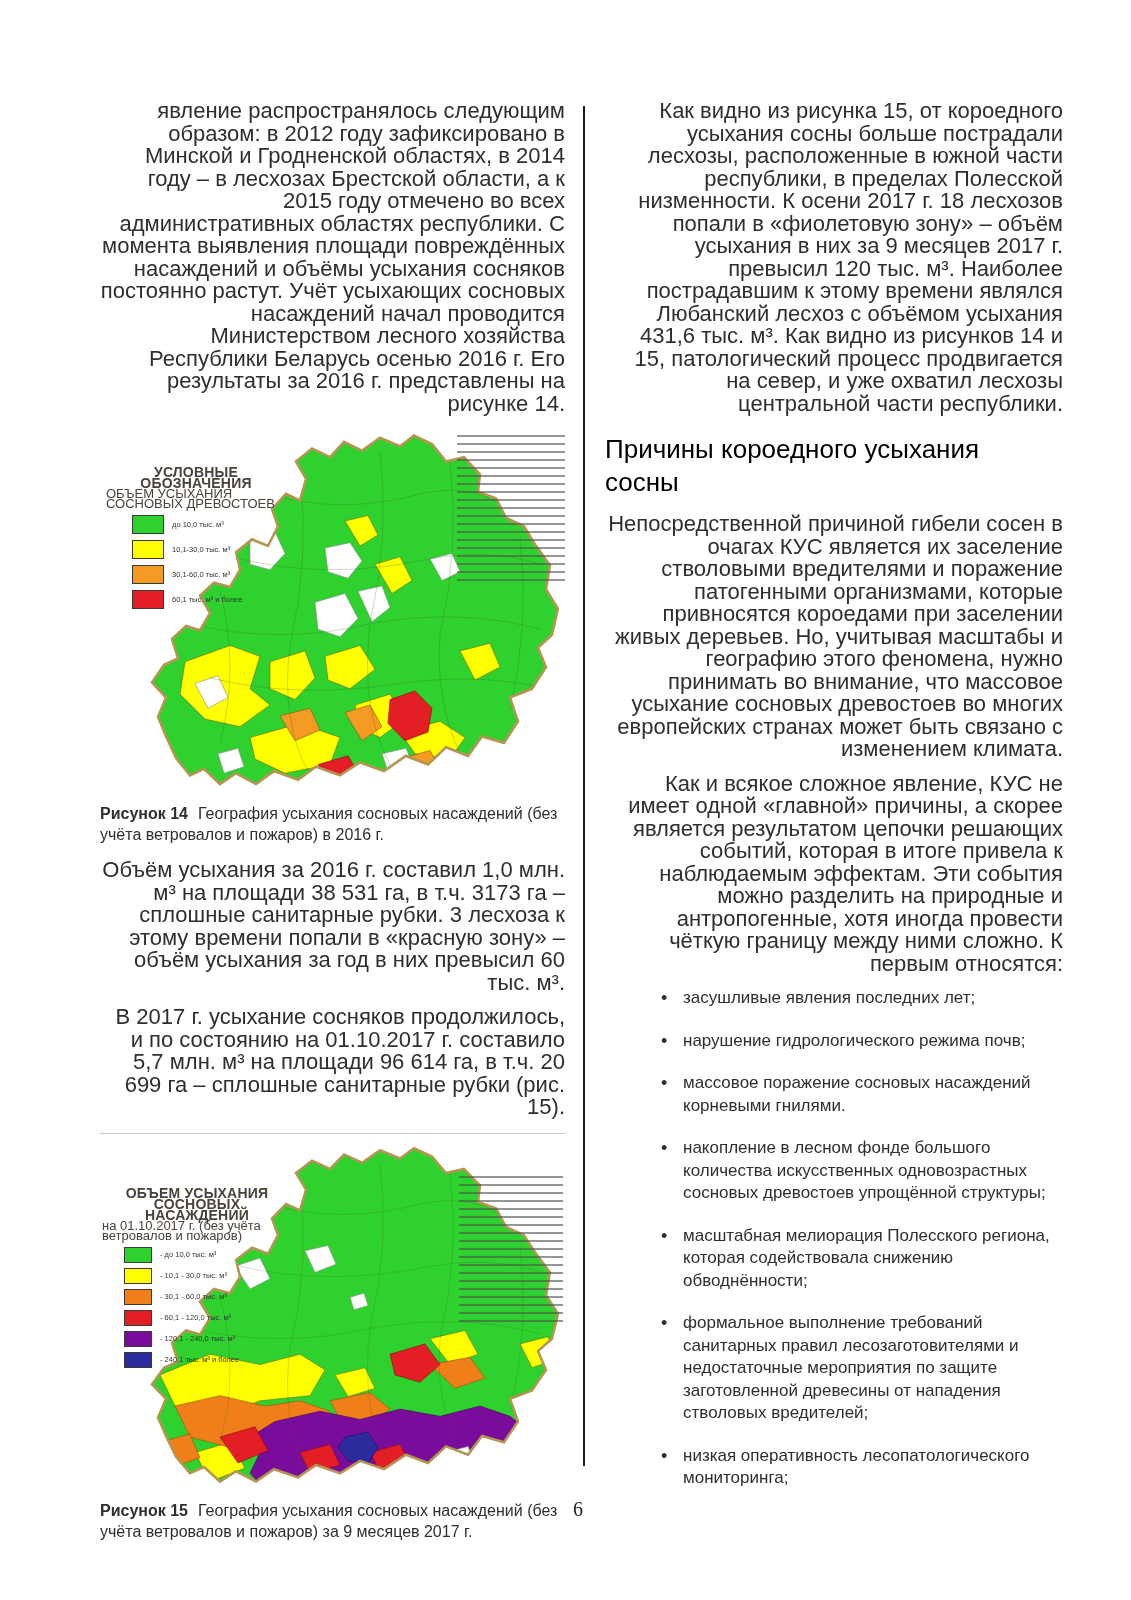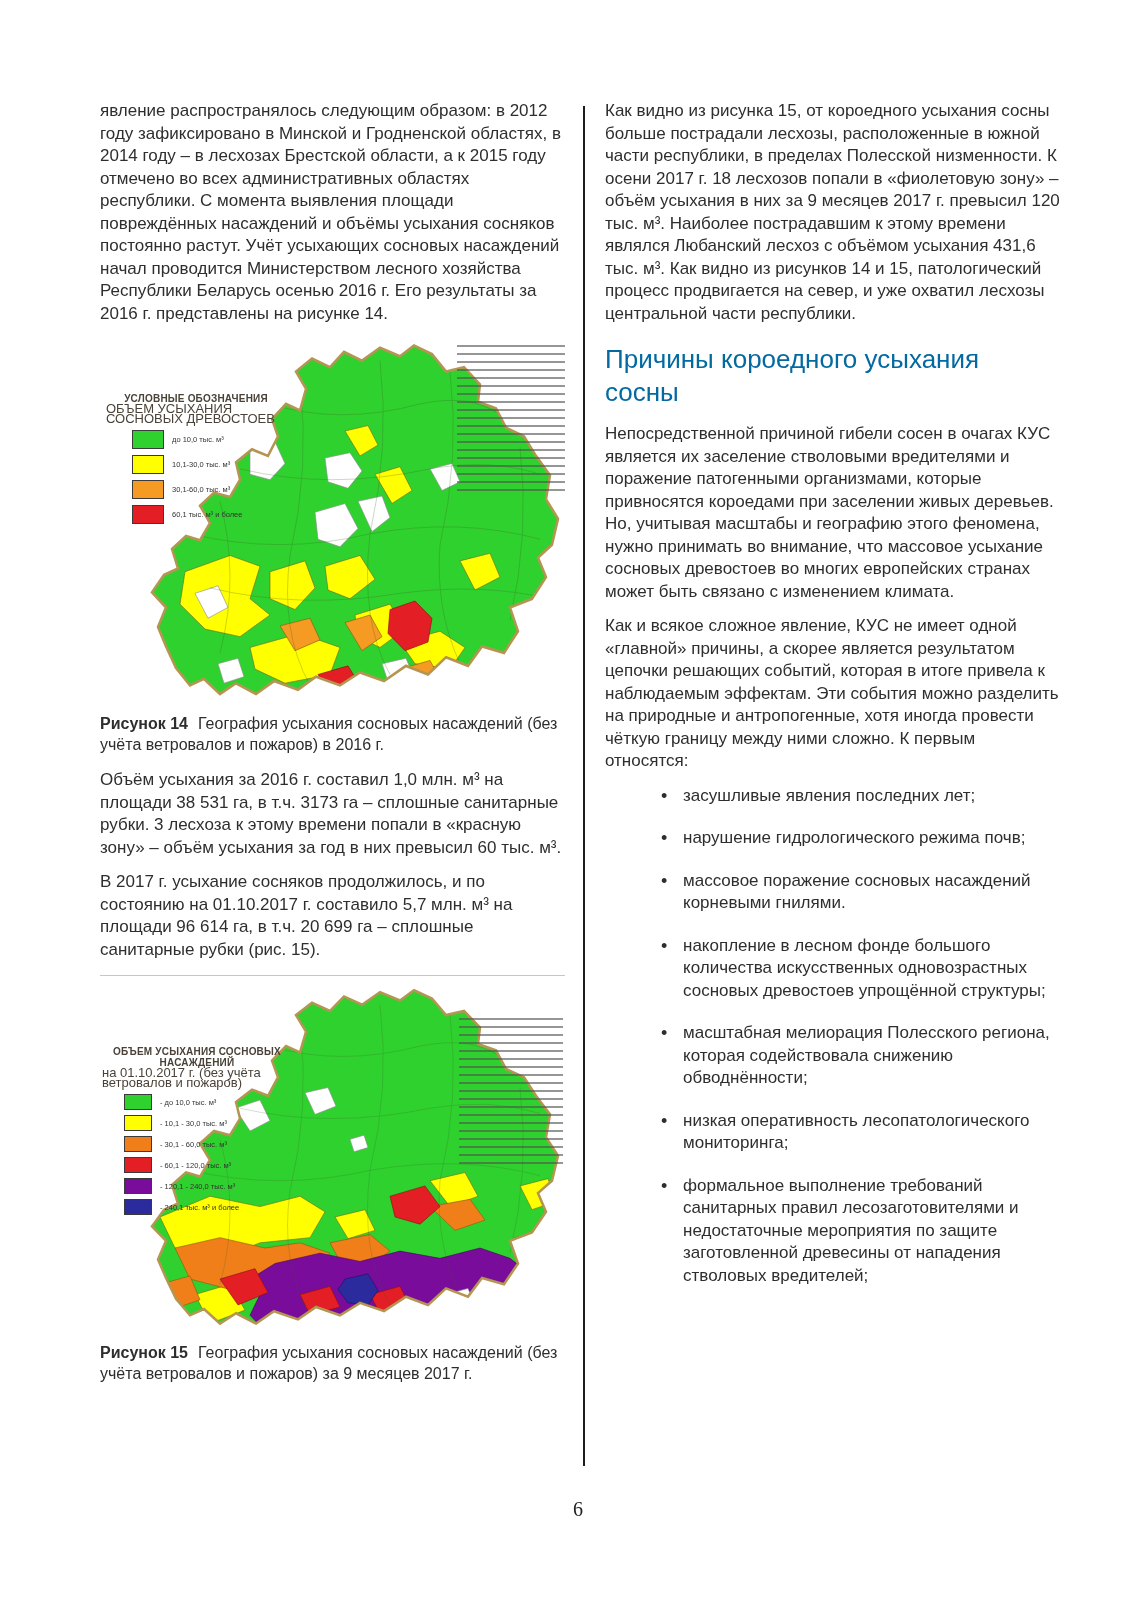--- a/index.html
+++ b/index.html
@@ -13,47 +13,47 @@
     overflow:hidden;
   }
   .divider{
     position:absolute;left:583px;top:106px;
     width:2px;height:1360px;background:#1c1c1c;
   }
   .col{position:absolute;top:100px;}
   .col-left{left:100px;width:465px;}
   .col-right{left:605px;width:458px;}
   .body{
-    font-size:17px;line-height:22.5px;
+    font-size:22px;line-height:22.5px;
     margin:0 0 12px 0;
-    text-align:left;
+    text-align:right;
   }
   .heading{
     font-size:26px;line-height:33px;font-weight:400;
-    color:#0369a1;
+    color:#000000;
     margin:18px 0 14px 0;
     max-width:400px;
   }
   .fig{margin:14px 0 0 0;padding:0;}
   .map-wrap{position:relative;width:465px;}
   .map-wrap svg{display:block;}
   .caption{
     font-size:16px;line-height:21px;color:#2e2e2e;
     margin-top:6px;margin-bottom:14px;
   }
   .cap-label{font-weight:700;margin-right:10px;}
   .rule{
     border:none;border-top:1px solid #c6c6c6;
     margin:14px 0 8px 0;width:465px;
   }
   
   .legend{position:absolute;}
   .legend14{left:6px;top:38px;width:180px;}
   .legend15{left:2px;top:46px;width:190px;}
-  .legend-title{font-size:10px;line-height:11px;font-weight:700;color:#4a4238;text-align:center;letter-spacing:.2px;margin-top:16px;}
+  .legend-title{font-size:14px;line-height:11px;font-weight:700;color:#4a4238;text-align:center;letter-spacing:.2px;}
   .legend-subtitle{font-size:13px;line-height:10px;color:#4a4238;text-align:left;margin-bottom:6px;}
   .lrow{display:flex;align-items:center;margin:0 0 6px 26px;}
   .legend15 .lrow{margin-left:22px;margin-bottom:5px;}
   .lswatch{width:30px;height:17px;border:1px solid #3a3a3a;flex:0 0 auto;}
   .legend15 .lswatch{width:26px;height:14px;}
   .llabel{font-size:7.5px;color:#333;margin-left:8px;white-space:nowrap;}
   
   .micro-lines{
     position:absolute;
     background:repeating-linear-gradient(to bottom, rgba(80,80,80,.8) 0 2px, transparent 2px 8px);
@@ -307,21 +307,21 @@
     <ul class="bullets">
       <li>засушливые явления последних лет;</li>
       <li>нарушение гидрологического режима почв;</li>
       <li>массовое поражение сосновых насаждений корневыми гнилями.</li>
     </ul>
 
 
     <ul class="bullets">
       <li>накопление в лесном фонде большого количества искусственных одновозрастных сосновых древостоев упрощённой структуры;</li>
       <li>масштабная мелиорация Полесского региона, которая содействовала снижению обводнённости;</li>
+      <li>формальное выполнение требований санитарных правил лесозаготовителями и недостаточные мероприятия по защите заготовленной древесины от нападения стволовых вредителей;</li>
       <li>низкая оперативность лесопатологического мониторинга;</li>
-      <li>формальное выполнение требований санитарных правил лесозаготовителями и недостаточные мероприятия по защите заготовленной древесины от нападения стволовых вредителей;</li>
     </ul>
 
   </div>
 
   <div class="page-number">6</div>
 
 </div>
 
 </body></html>

